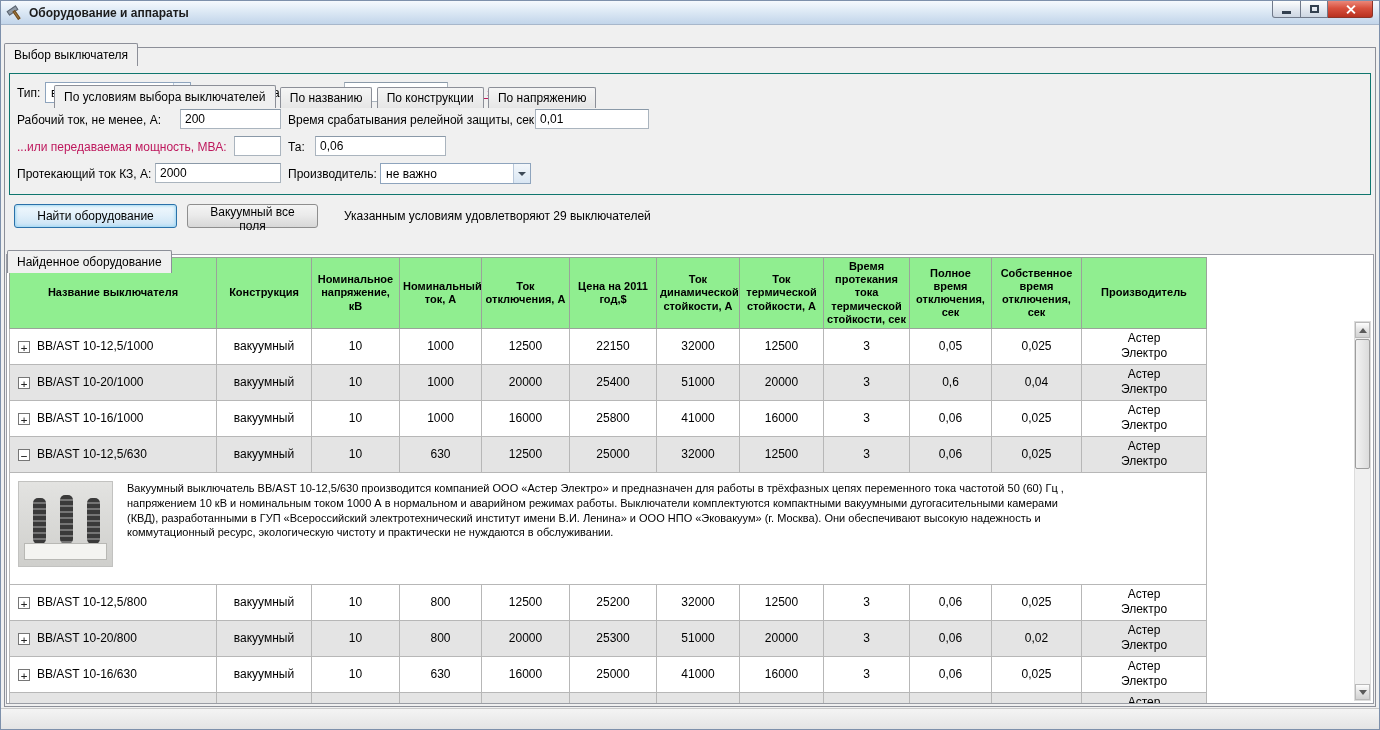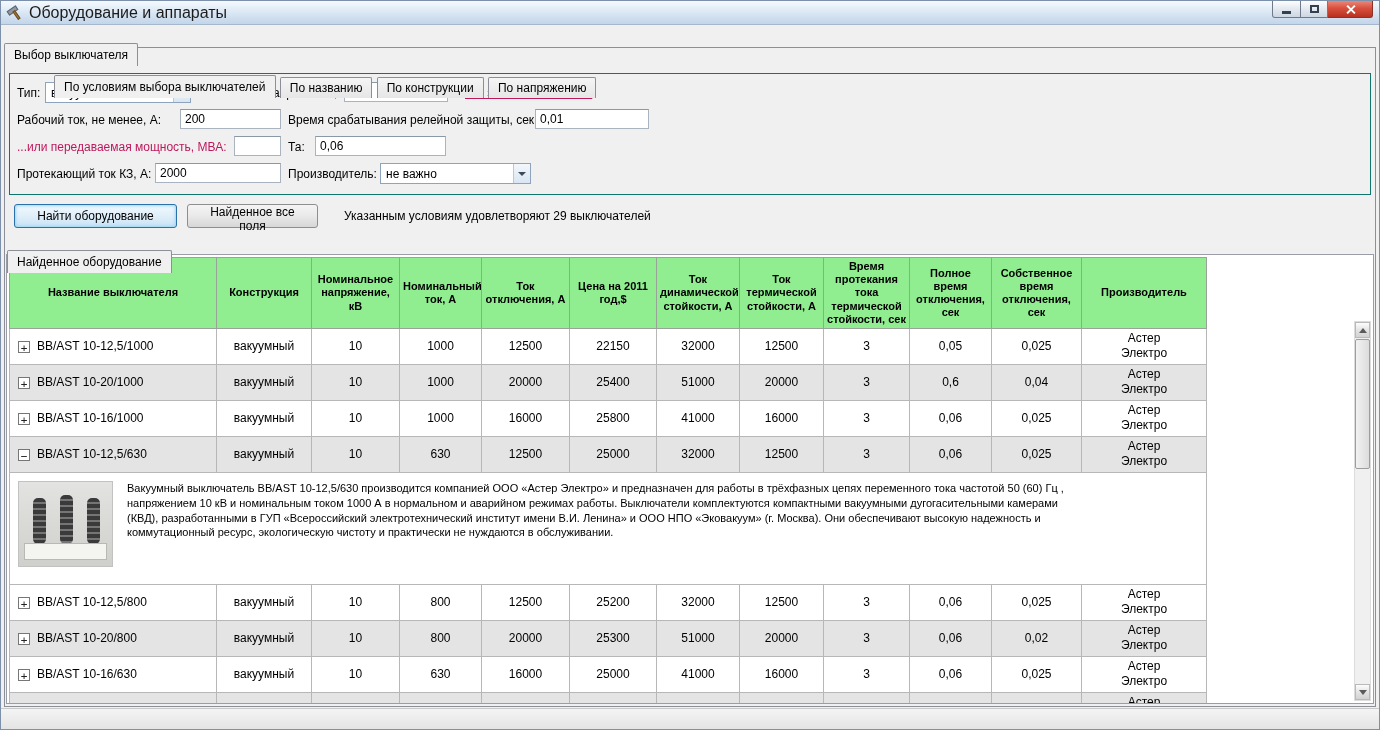--- a/index.html
+++ b/index.html
@@ -7,21 +7,21 @@
 
   .window { position:relative; width:1380px; height:730px; border:1px solid #7d90ab; background:#f0f0f0; overflow:hidden; font-size:12px; color:#000; }
 
   
   .titlebar { position:absolute; left:0; top:0; right:0; height:24px;
     background:linear-gradient(#f5f9fd,#dde9f5 45%,#c2d5ea); border-bottom:1px solid #a7b7cb;
     display:flex; align-items:center; padding-left:6px; }
   .app-icon { width:16px; height:16px; position:relative; margin-right:6px; }
   .app-icon .head { position:absolute; width:11px; height:5px; background:#8f9aa6; border:1px solid #5d6672; top:3px; left:0; transform:rotate(-35deg); }
   .app-icon .handle { position:absolute; width:3px; height:10px; background:#a5793f; border:1px solid #6e4e22; top:5px; left:8px; transform:rotate(-35deg); }
-  .title-text { font-size:16px; font-weight:normal; color:#1c1c1c; }
+  .title-text { font-size:12px; font-weight:bold; color:#1c1c1c; }
   .win-buttons { position:absolute; top:0; right:6px; display:flex; }
   .win-btn { height:17px; border:1px solid #70798a; border-top:none; display:flex; align-items:center; justify-content:center;
     background:linear-gradient(#fdfdfd,#e6ebf2 45%,#cdd6e2); cursor:default; }
   .win-btn.min { width:29px; border-radius:0 0 0 3px; }
   .win-btn.max { width:27px; border-left:none; }
   .win-btn.close { width:45px; border-left:none; border-radius:0 0 3px 0; border-color:#8c3327;
     background:linear-gradient(#eb8779,#d8503d 45%,#b8311f); }
   .glyph-min { width:9px; height:3px; background:#33404f; margin-top:6px; }
   .glyph-max { width:9px; height:8px; border:2px solid #33404f; background:transparent; }
   .glyph-close { position:relative; width:11px; height:11px; }
@@ -31,21 +31,21 @@
 
   
   .tab { display:inline-block; padding:3px 9px 3px 9px; border:1px solid #8c8f98; border-bottom:none;
     background:linear-gradient(#f5f5f5,#e6e6e6); border-radius:2px 2px 0 0; margin-right:1px; font-size:12px;
     position:relative; cursor:default; vertical-align:bottom; }
   .tab.active { background:#f0f0f0; padding-top:4px; padding-bottom:4px; z-index:5;margin-top:16px; }
 
   .outer-tabs { position:absolute; left:3px; top:26px; height:21px; z-index:4; }
   .outer-page { position:absolute; left:3px; right:3px; top:46px; bottom:22px; border:1px solid #8c8f98; background:#f0f0f0; }
 
-  .inner-tabs { position:absolute; left:5px; top:11px; z-index:4;padding-left:44px; }
+  .inner-tabs { position:absolute; left:5px; top:21px; z-index:4;padding-left:44px; }
   .form-panel { position:absolute; left:4px; right:4px; top:25px; height:122px; border:1px solid #0f766e; background:#f0f0f0; }
 
   .lbl { position:absolute; height:20px; line-height:20px; white-space:nowrap; font-size:12px; }
   .lbl.disabled { color:#be185d; }
   .txt { position:absolute; height:20px; border:1px solid #aab4be; border-top-color:#8a99a8; background:#fff; font:12px "Liberation Sans",sans-serif; padding:0 4px; }
   .combo { position:absolute; height:21px; border:1px solid #8ea4bd; background:#fff; display:flex; align-items:center; cursor:default; }
   .combo-text { flex:1; padding-left:5px; font-size:12px; white-space:nowrap; overflow:hidden; }
   .combo-arrow { width:17px; height:100%; border-left:1px solid #b9c8da; background:linear-gradient(#f3f7fb,#d9e6f3); display:flex; align-items:center; justify-content:center; }
   .combo-arrow::after { content:""; width:0; height:0; border-left:4px solid transparent; border-right:4px solid transparent; border-top:4px solid #3d4a58; }
   .help-link { position:absolute; height:20px; line-height:20px; color:#be185d; text-decoration:underline; font-size:12px; cursor:pointer; white-space:nowrap; }
@@ -156,21 +156,21 @@
       <input class="txt" style="left: 145px; top: 89px; width: 126px;" value="2000">
       <span class="lbl" style="left:278px; top:90px;">Производитель:</span>
       <div class="combo" style="left:370px; top:89px; width:151px;">
         <span class="combo-text">не важно</span>
         <span class="combo-arrow"></span>
       </div>
     </div>
 
     <div class="actions-row">
       <button class="btn focused" style="margin-left:5px; width:163px;">Найти оборудование</button>
-      <button class="btn" style="width:131px;">Найденное все поля</button>
+      <button class="btn" style="width:131px;">Вакуумный все поля</button>
       <span class="result-text">Указанным условиям удовлетворяют 29 выключателей</span>
     </div>
 
     <div class="results-tabs">
       <span class="tab active">Найденное оборудование</span>
     </div>
 
     <div class="results-panel">
       <div class="grid">
         <table>

